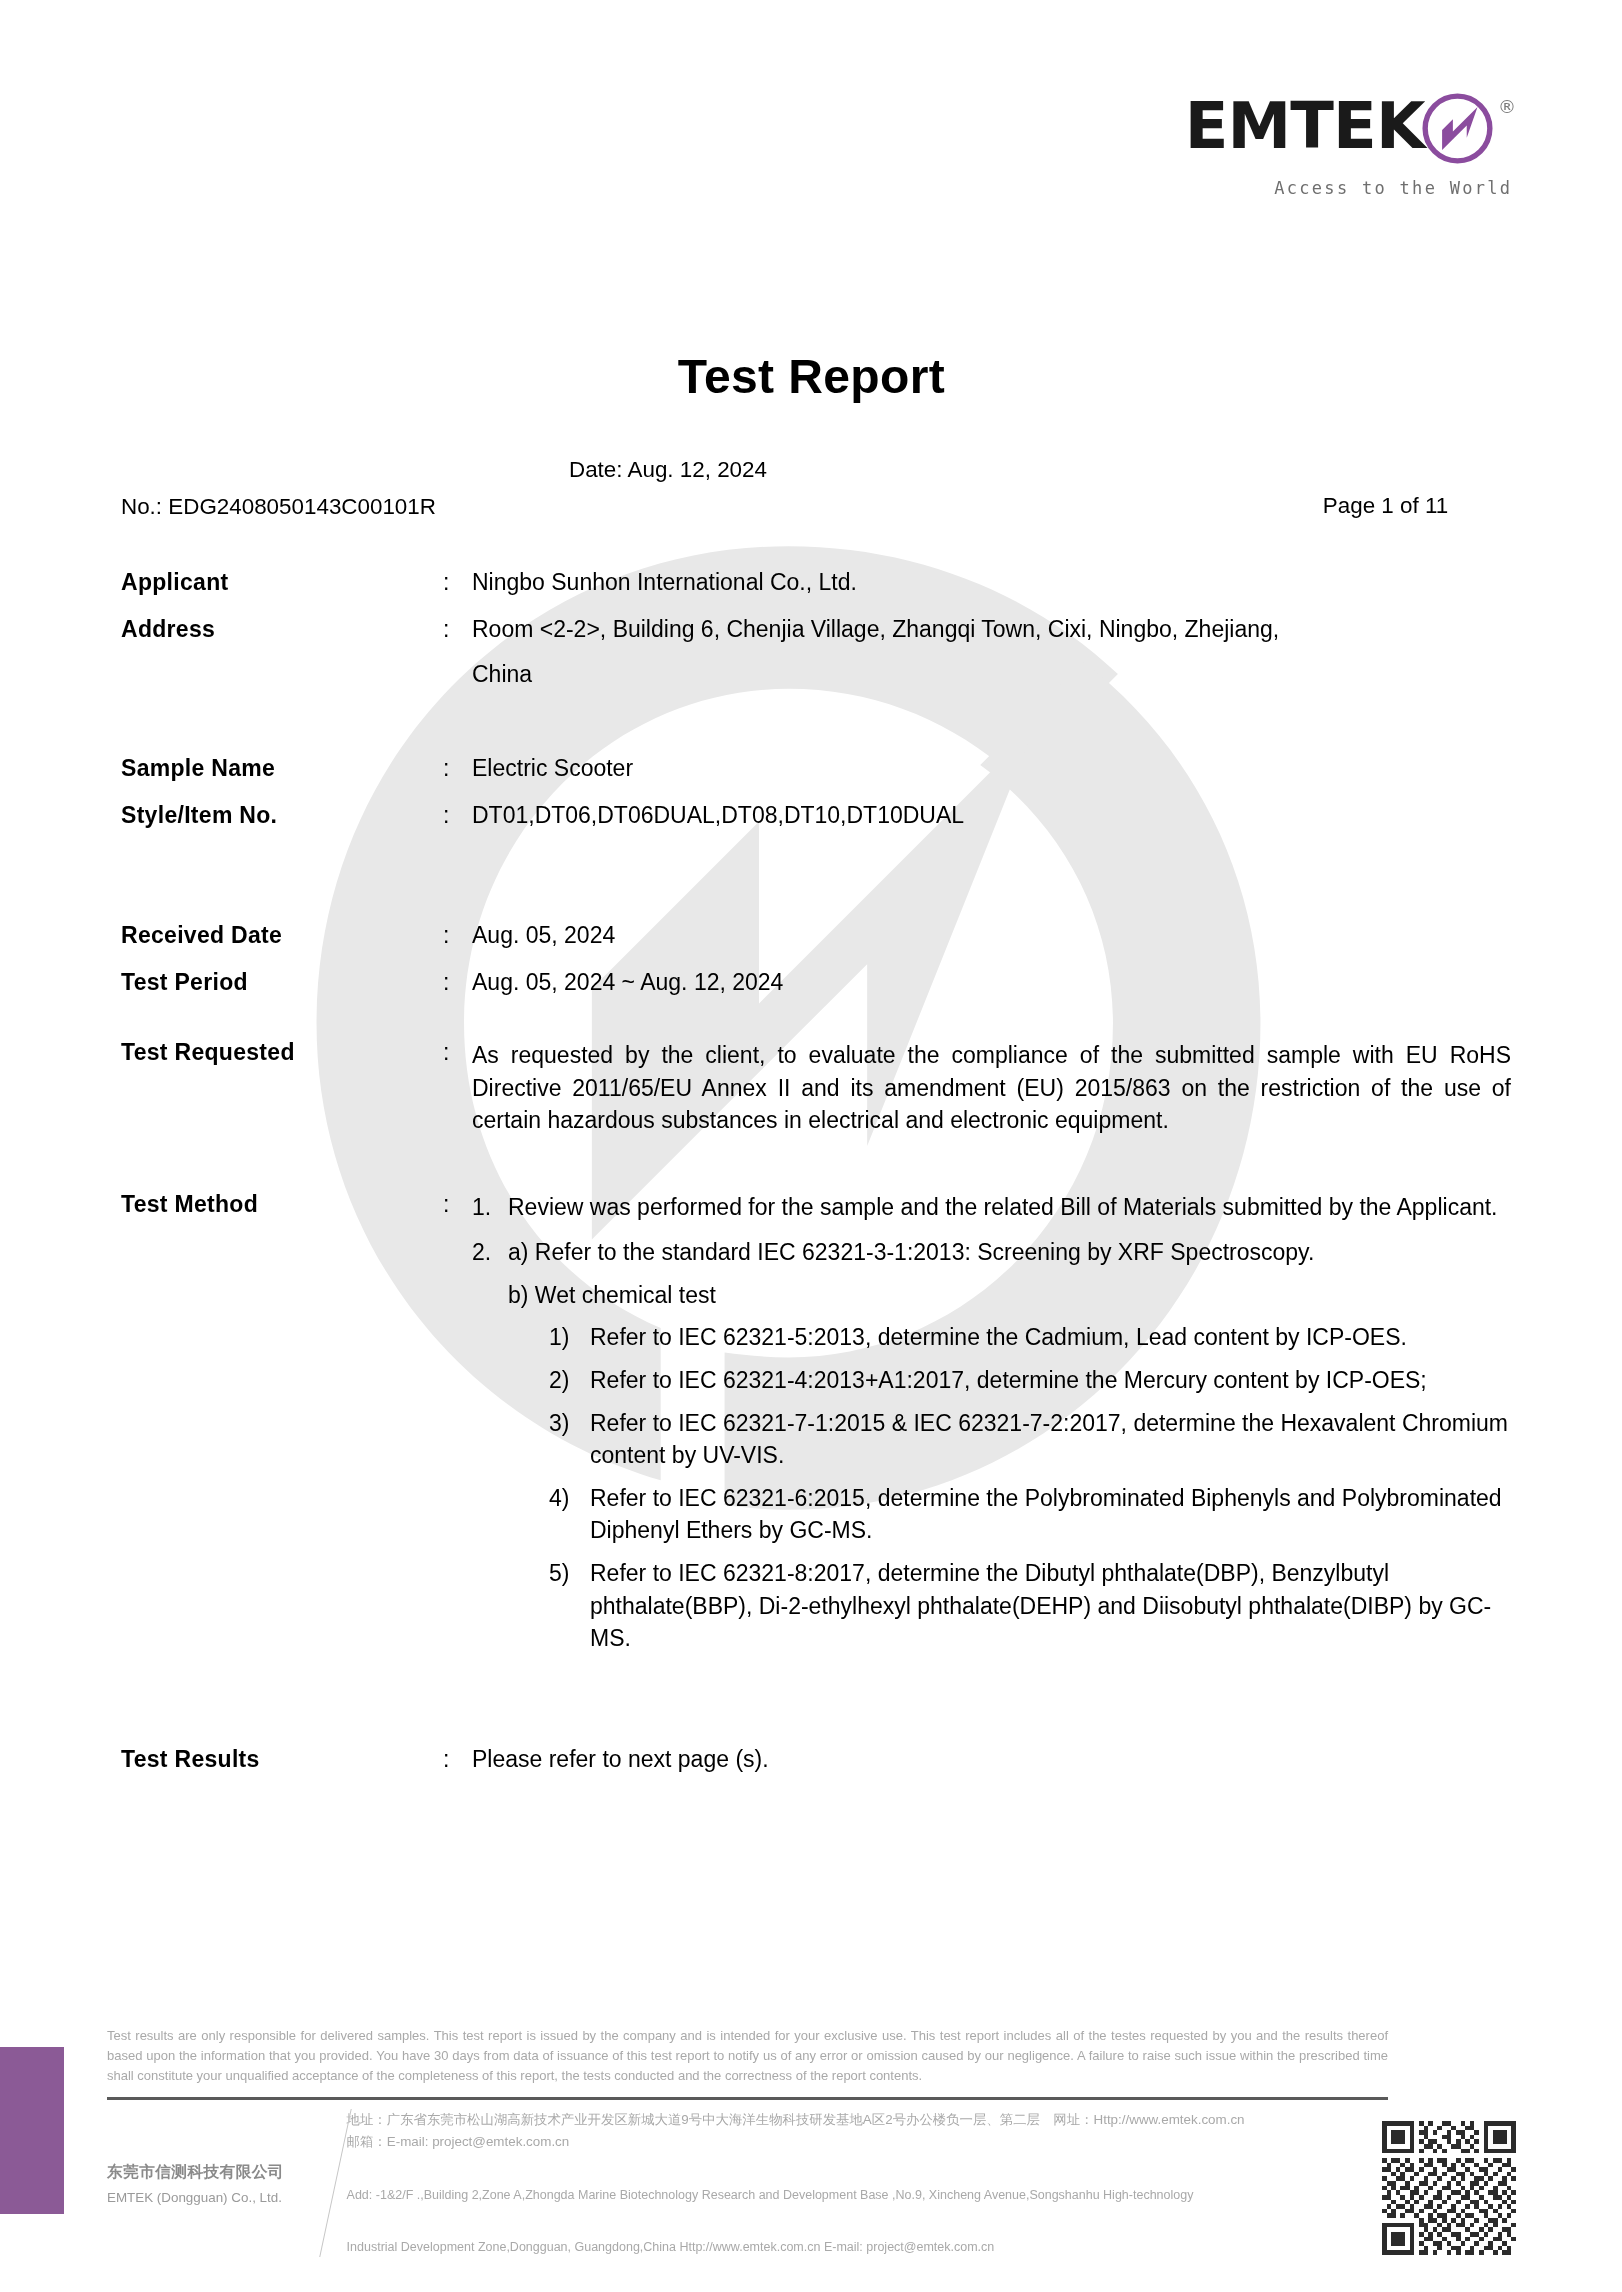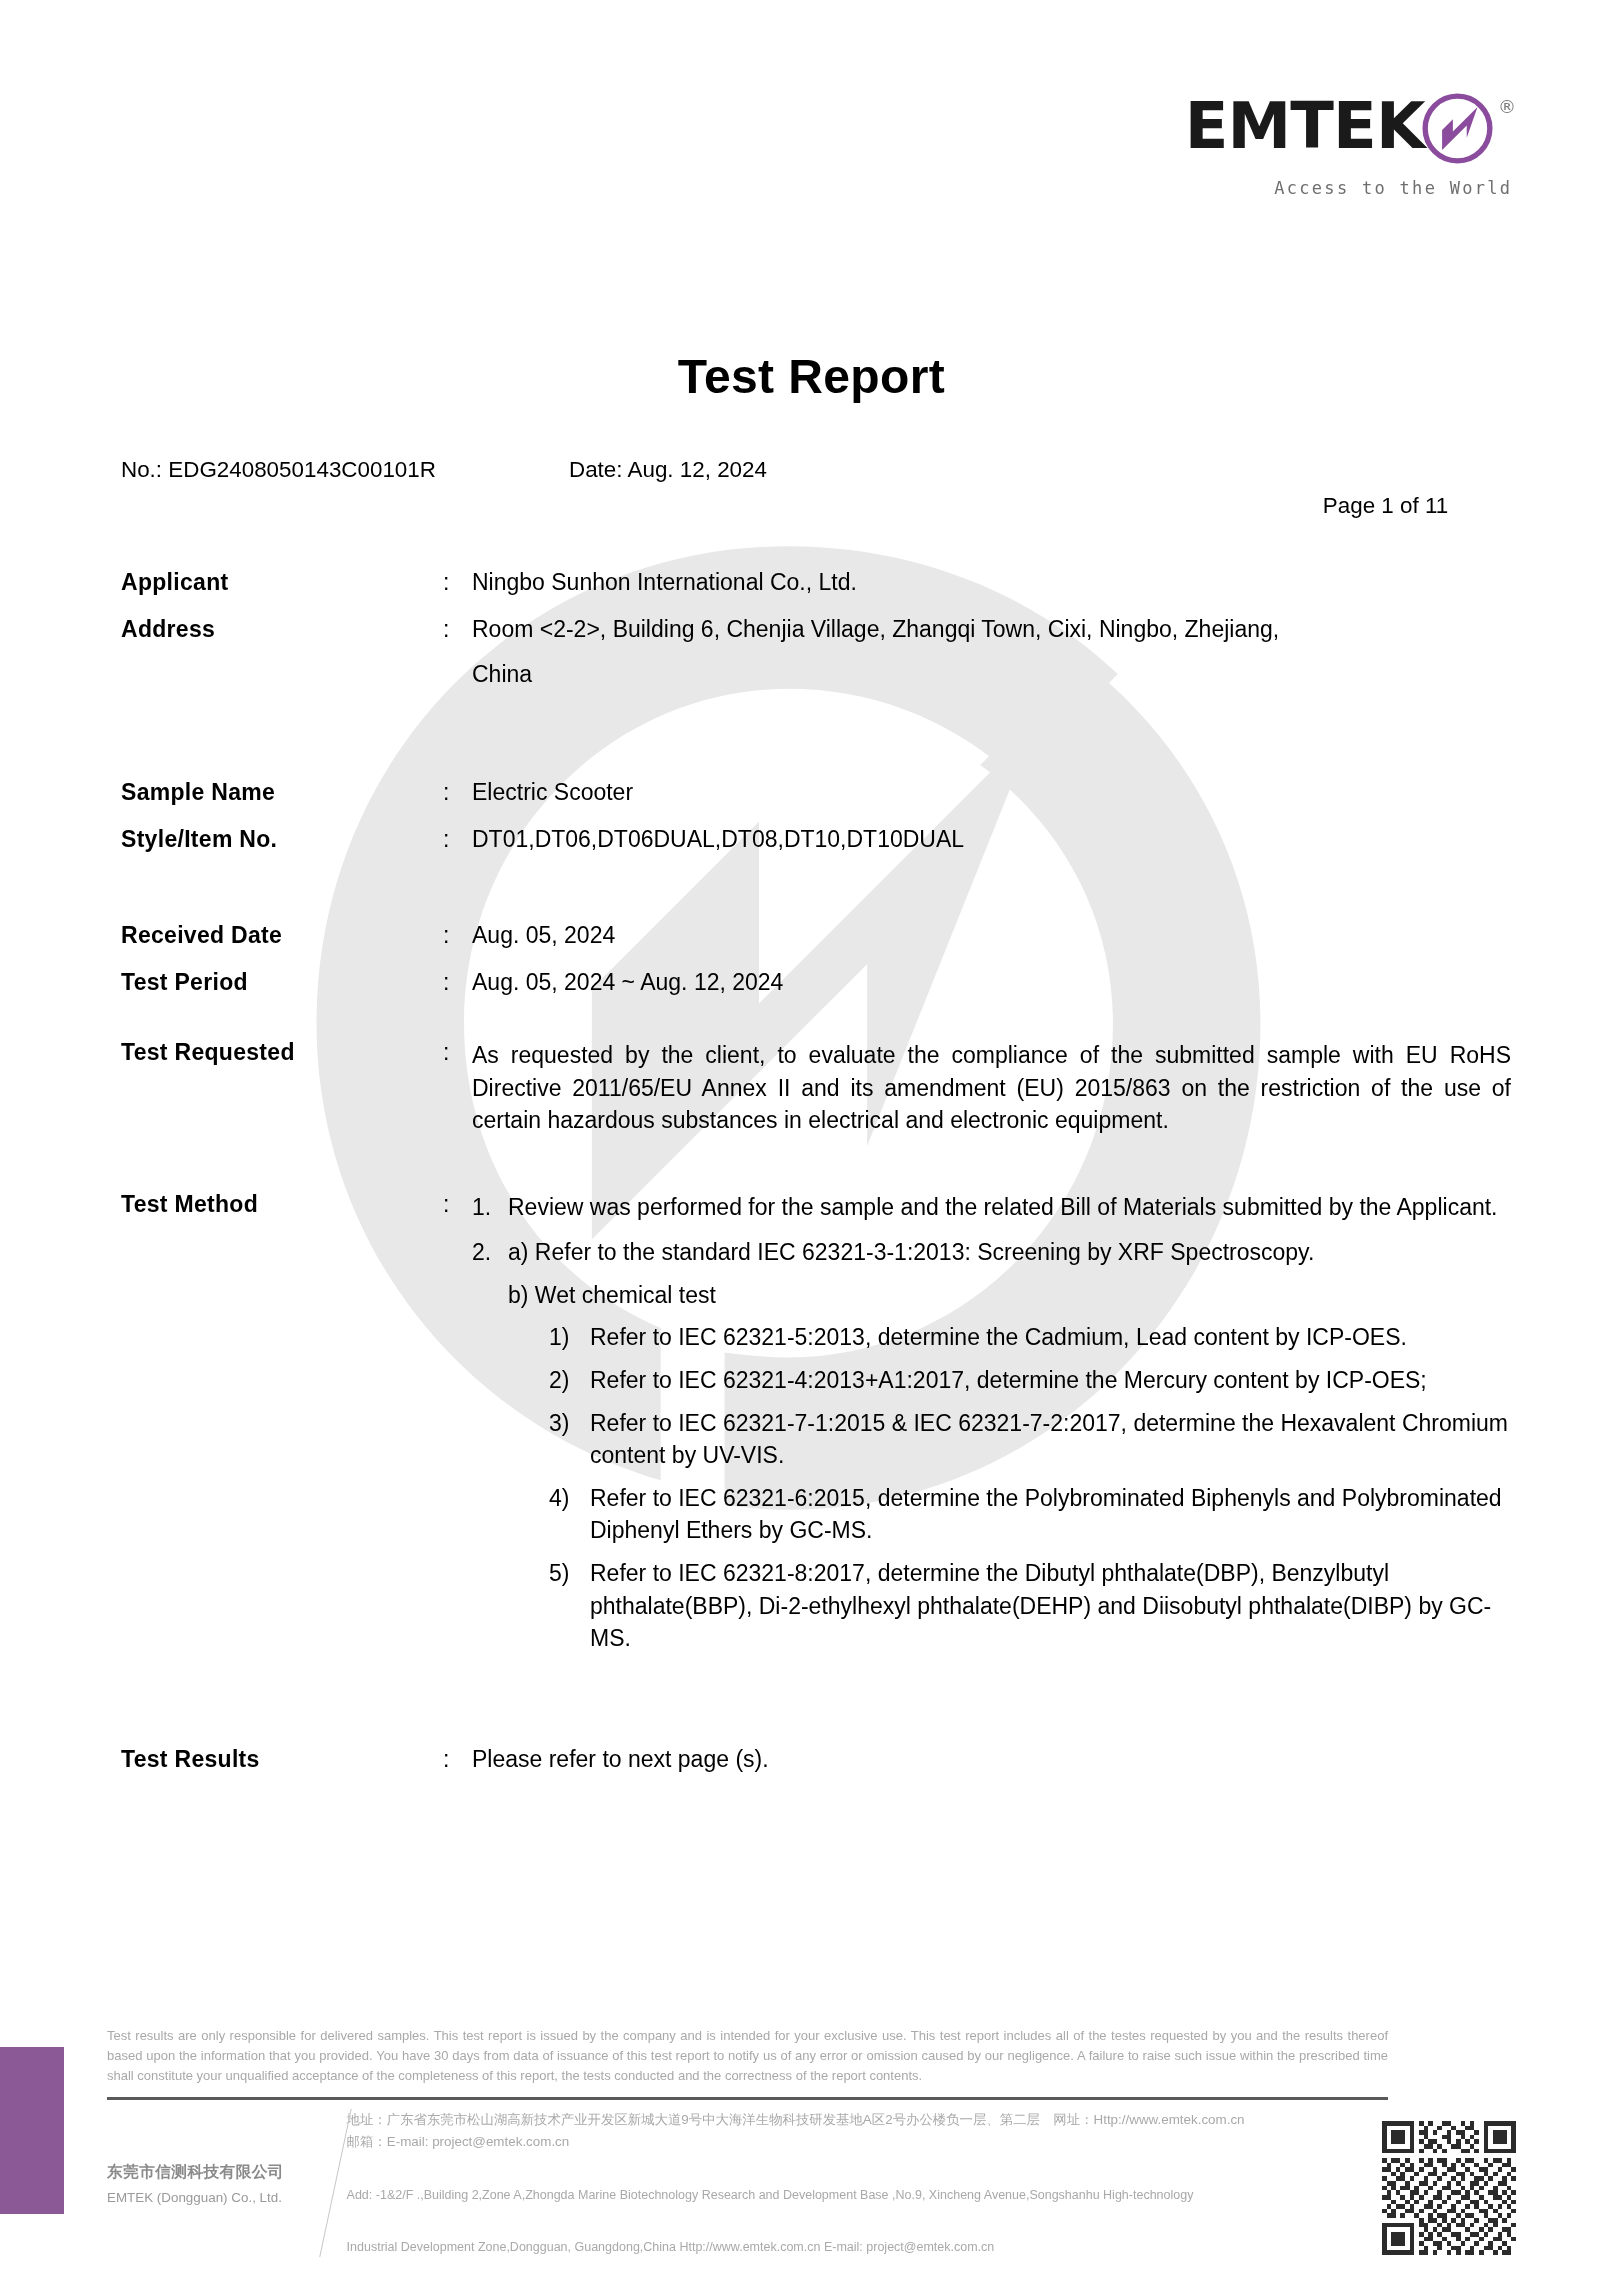--- a/index.html
+++ b/index.html
@@ -94,21 +94,21 @@
   
   .meta {
     position: absolute;
     top: 457px;
     left: 121px;
     right: 112px;
     display: flex;
     font-size: 22.4px;
     z-index: 2;
   }
-  .meta-no { width: 385px; }
+  .meta-no { width: 385px; margin-top: 37px; }
   .meta-date { flex: 1; padding-left: 63px; }
   .meta-page { text-align: center; width: 251px; margin-top: 36px; }
 
   
   .body-block {
     position: absolute;
     left: 121px;
     right: 112px;
     z-index: 2;
   }
@@ -133,21 +133,21 @@
   .row-value.justify {
     text-align: justify;
     line-height: 1.42;
   }
   .row-value .cont {
     display: block;
     margin-top: 18px;
   }
 
   .group-applicant { top: 569px; }
-  .group-sample { top: 779px; }
+  .group-sample { top: 755px; }
   .group-dates { top: 922px; }
   .group-requested { top: 1039px; }
   .group-method { top: 1191px; }
   .group-results { top: 1746px; }
 
   .gap-sm { height: 19.7px; }
 
   
   .olist { margin: 0; padding: 0; list-style: none; }
   .olist > li {

